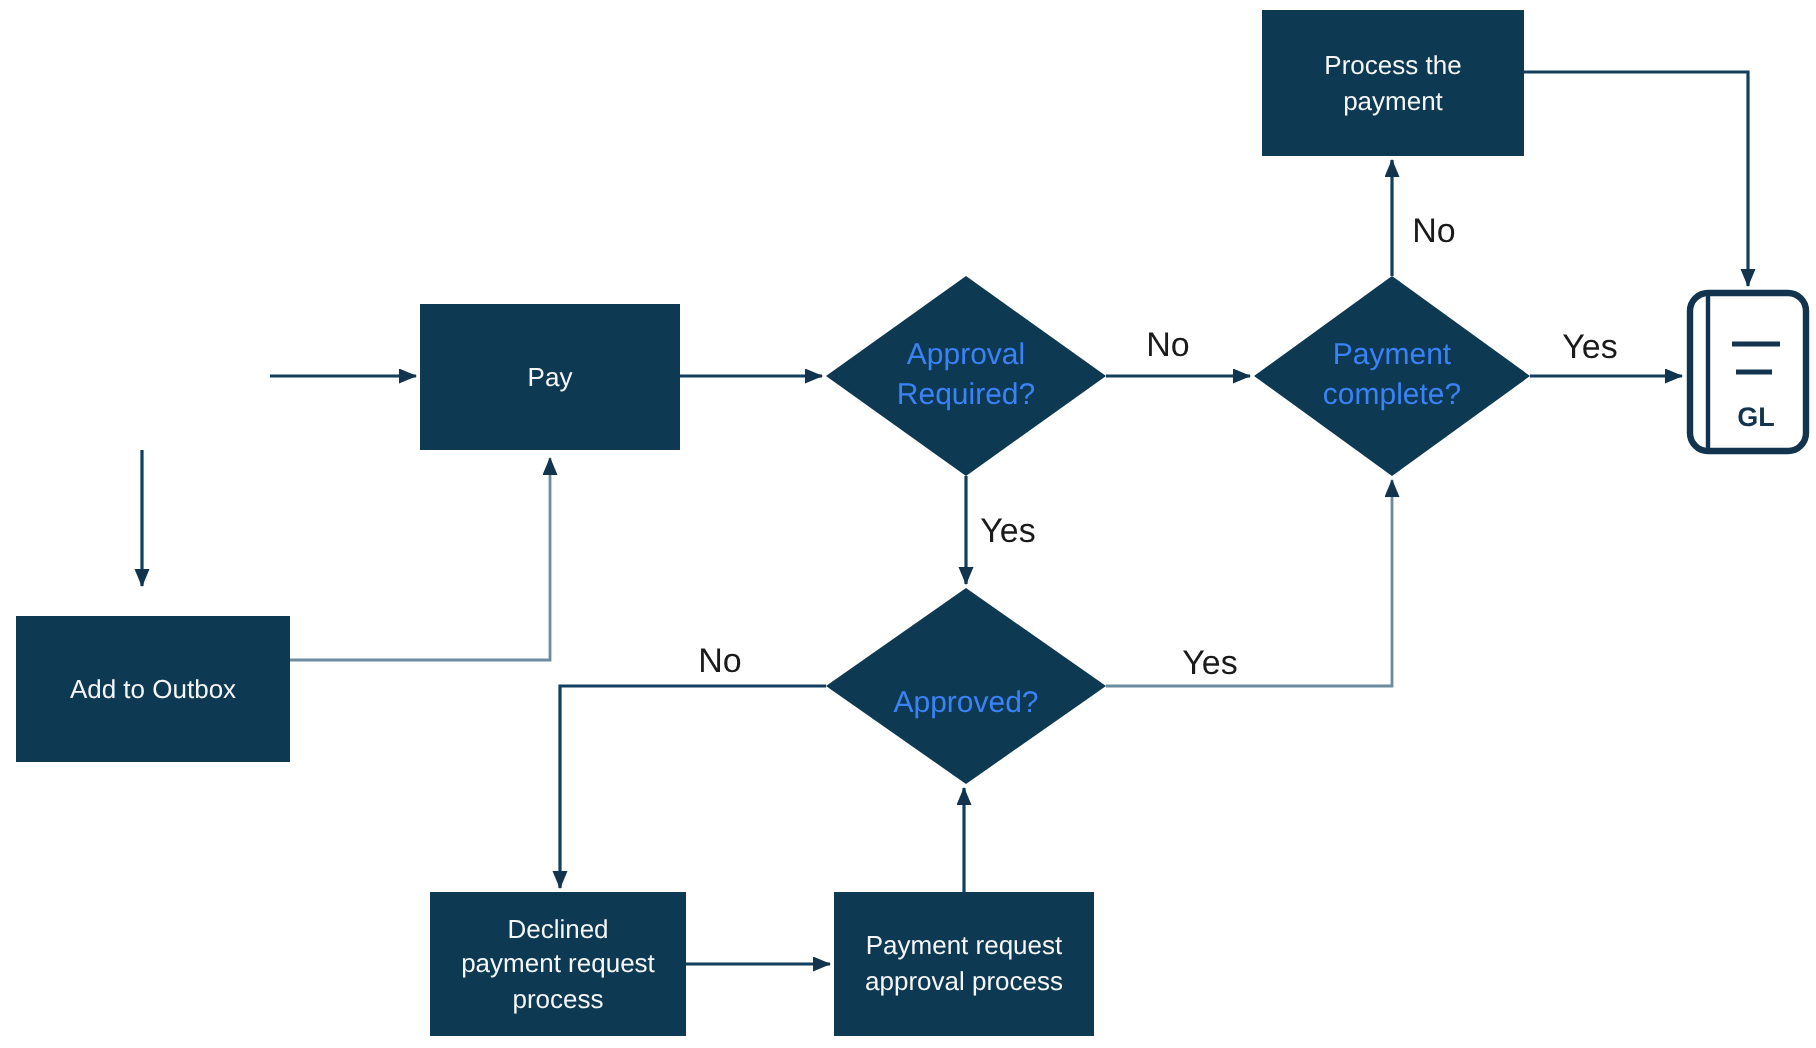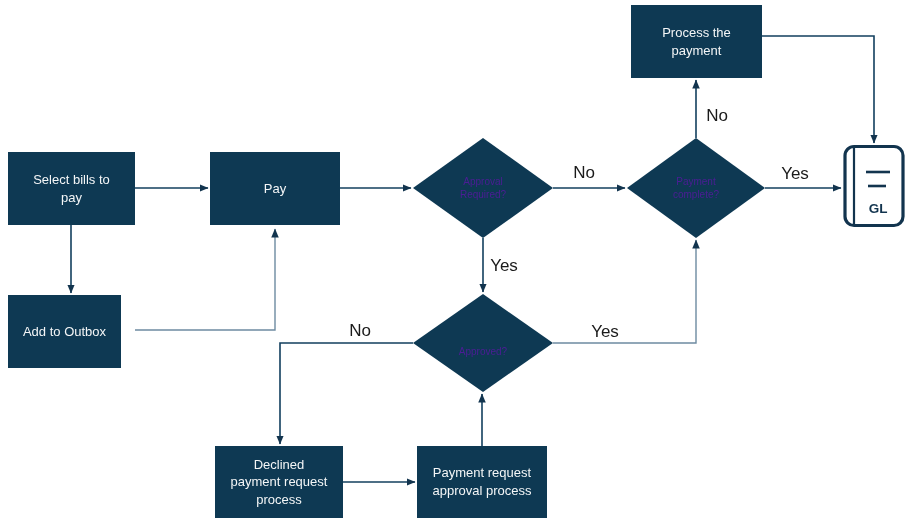--- a/index.html
+++ b/index.html
@@ -9,21 +9,21 @@
   }
   #edges-svg{position:absolute;left:0;top:0;width:908px;height:524px;}
   .node{
     position:absolute;display:flex;align-items:center;justify-content:center;
     background:#0e3953;color:#f4f6f7;text-align:center;
     font-size:13px;line-height:1.35;white-space:pre-line;
     box-sizing:border-box;padding:4px 6px;
   }
   .diamond-label{
     position:absolute;display:flex;align-items:center;justify-content:center;
-    color:#4c1d95;text-align:center;font-size:10px;line-height:1.35;
+    color:#3b82f6;text-align:center;font-size:15px;line-height:1.35;
     white-space:pre-line;pointer-events:none;
   }
   .edge-label{
     position:absolute;color:#1a1a1a;font-size:17px;white-space:nowrap;
     transform:translate(-50%,-50%);
   }
 </style>
 </head>
 <body>
 
@@ -60,26 +60,24 @@
 
     <g>
       <rect x="845" y="146.5" width="58" height="79" rx="9" fill="#ffffff" stroke="#12344e" stroke-width="3.2"></rect>
       <line x1="854" y1="147" x2="854" y2="225" stroke="#12344e" stroke-width="2.2"></line>
       <line x1="866" y1="172" x2="890" y2="172" stroke="#12344e" stroke-width="2.6"></line>
       <line x1="868" y1="186" x2="886" y2="186" stroke="#12344e" stroke-width="2.6"></line>
       <text x="878" y="213" text-anchor="middle" fill="#12344e" font-family="Liberation Sans, sans-serif" font-size="13.5" font-weight="bold">GL</text>
     </g>
   </svg>
 
-  <div class="node" style="left:8px;top:152px;width:127px;height:73px;">Select bills to
-pay</div>
 
   <div class="node" style="left:210px;top:152px;width:130px;height:73px;">Pay</div>
 
-  <div class="node" style="left:8px;top:295px;width:113px;height:73px;">Add to Outbox</div>
+  <div class="node" style="left:8px;top:308px;width:137px;height:73px;">Add to Outbox</div>
 
   <div class="node" style="left:215px;top:446px;width:128px;height:72px;">Declined
 payment request
 process</div>
 
   <div class="node" style="left:631px;top:5px;width:131px;height:73px;">Process the
 payment</div>
 
   <div class="node" style="left:417px;top:446px;width:130px;height:72px;">Payment request
 approval process</div>

